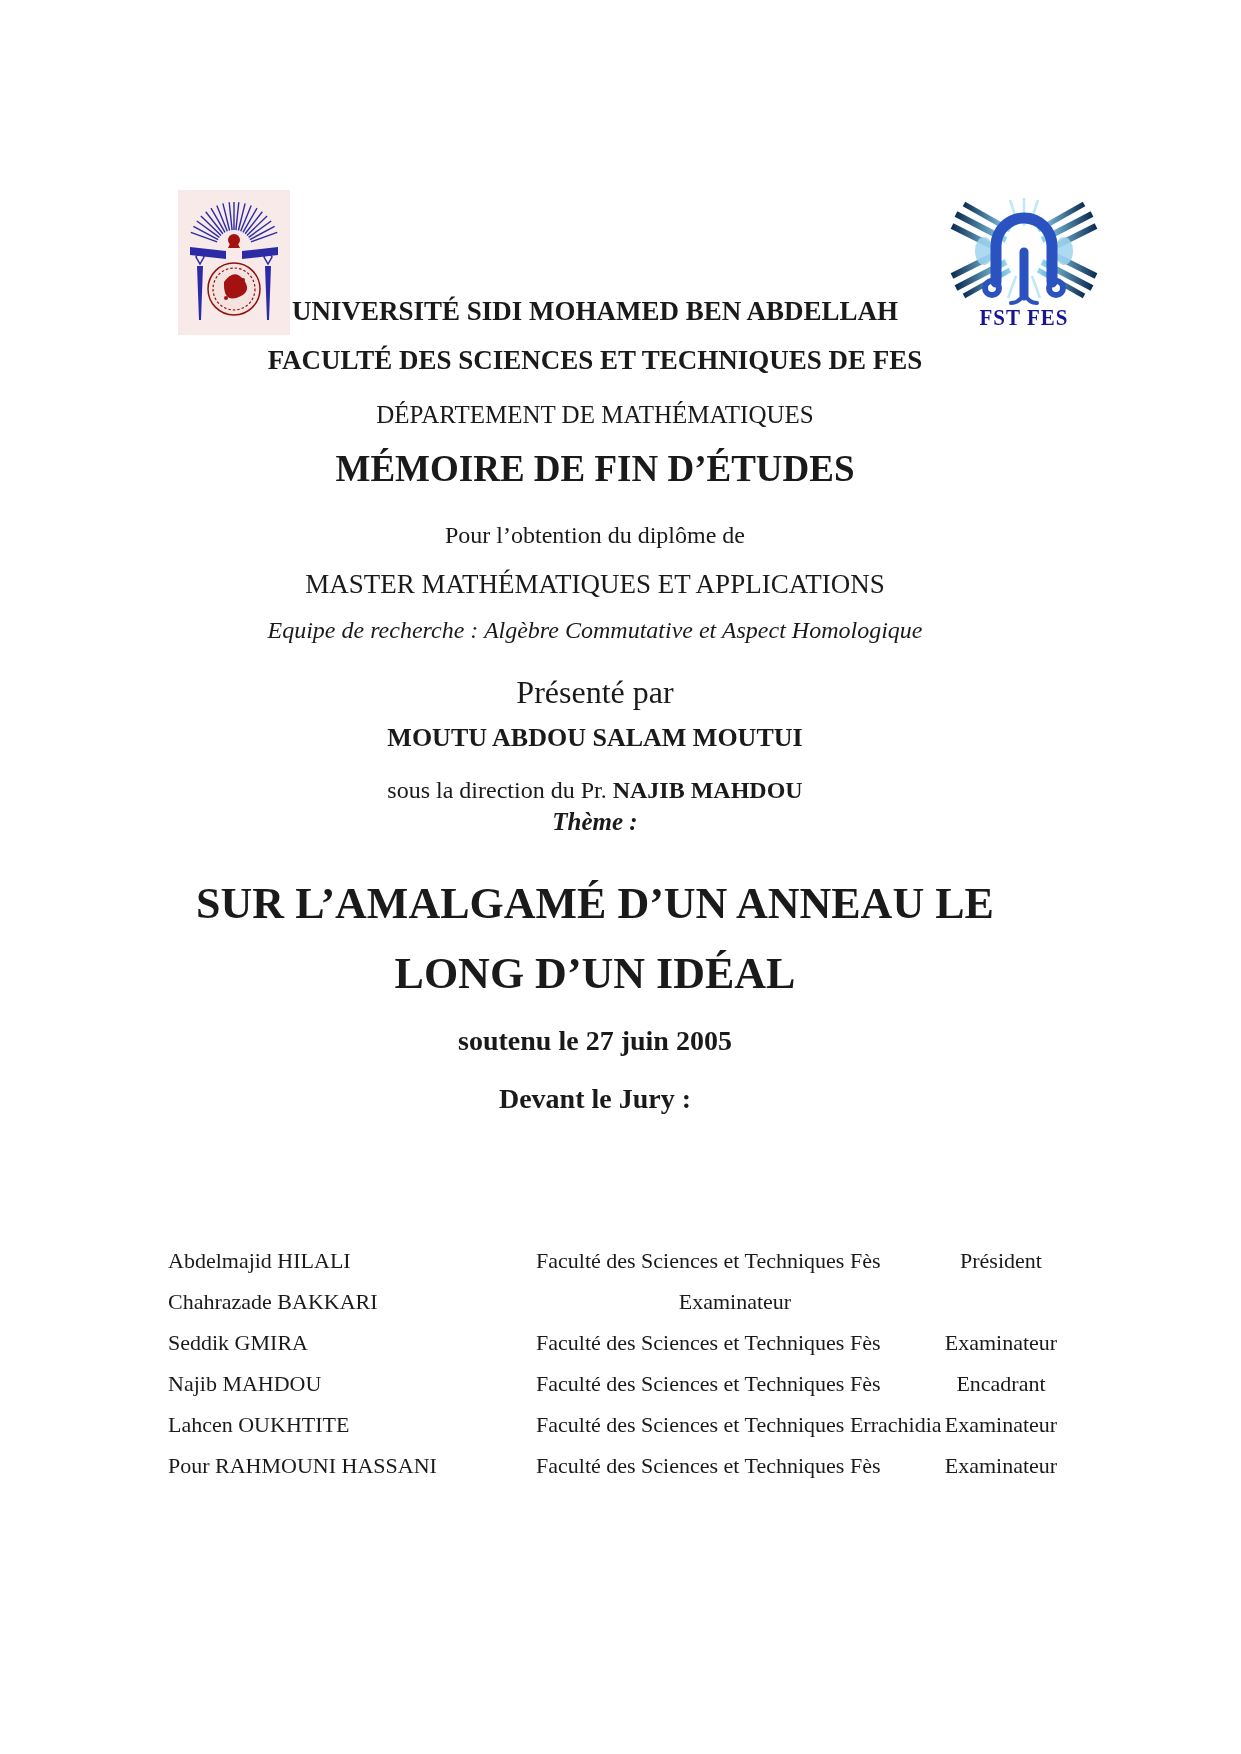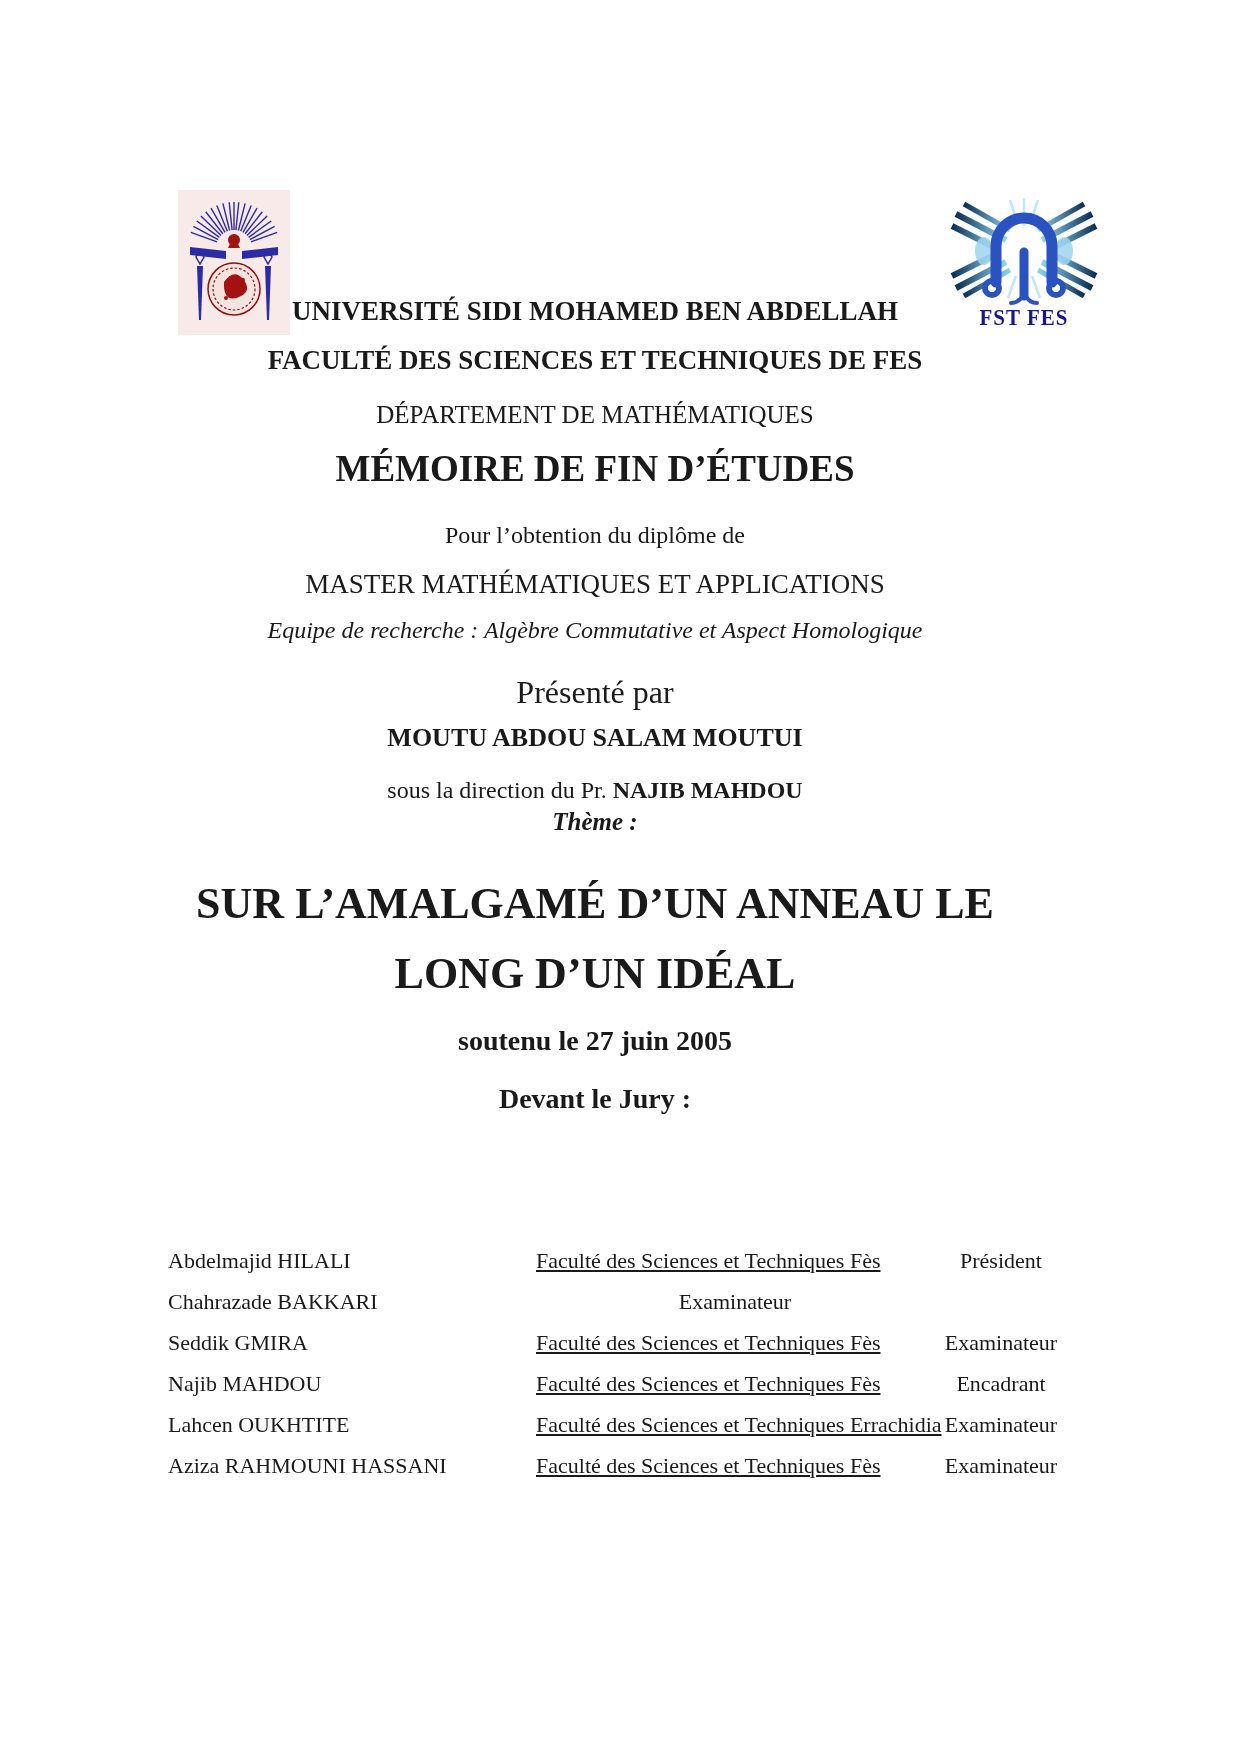--- a/index.html
+++ b/index.html
@@ -65,21 +65,21 @@
     width: 900px;
     font-size: 22px;
   }
   .jury-row {
     display: grid;
     grid-template-columns: 368px 398px 134px;
     height: 41px; line-height: 41px;
     white-space: nowrap;
   }
   .jury-name { text-align: left; }
-  .jury-inst { text-align: left; text-decoration: underline; }
+  .jury-inst { text-align: left; }
   .jury-role { text-align: center; }
 </style>
 </head>
 <body>
 
 <div class="page">
 
   <div class="emblem">
     <svg width="112" height="145" viewBox="0 0 112 145" xmlns="http://www.w3.org/2000/svg">
       <rect x="0" y="0" width="112" height="145" fill="#f7eae9"></rect>
@@ -212,19 +212,19 @@
       <div class="jury-name">Najib MAHDOU</div>
       <div class="jury-inst">Faculté des Sciences et Techniques Fès</div>
       <div class="jury-role">Encadrant</div>
     </div>
     <div class="jury-row">
       <div class="jury-name">Lahcen OUKHTITE</div>
       <div class="jury-inst">Faculté des Sciences et Techniques Errachidia</div>
       <div class="jury-role">Examinateur</div>
     </div>
     <div class="jury-row">
-      <div class="jury-name">Aziza RAHMOUNI HASSANI</div>
+      <div class="jury-name">Pour RAHMOUNI HASSANI</div>
       <div class="jury-inst">Faculté des Sciences et Techniques Fès</div>
       <div class="jury-role">Examinateur</div>
     </div>
   </div>
 
 </div>
 
 </body></html>

